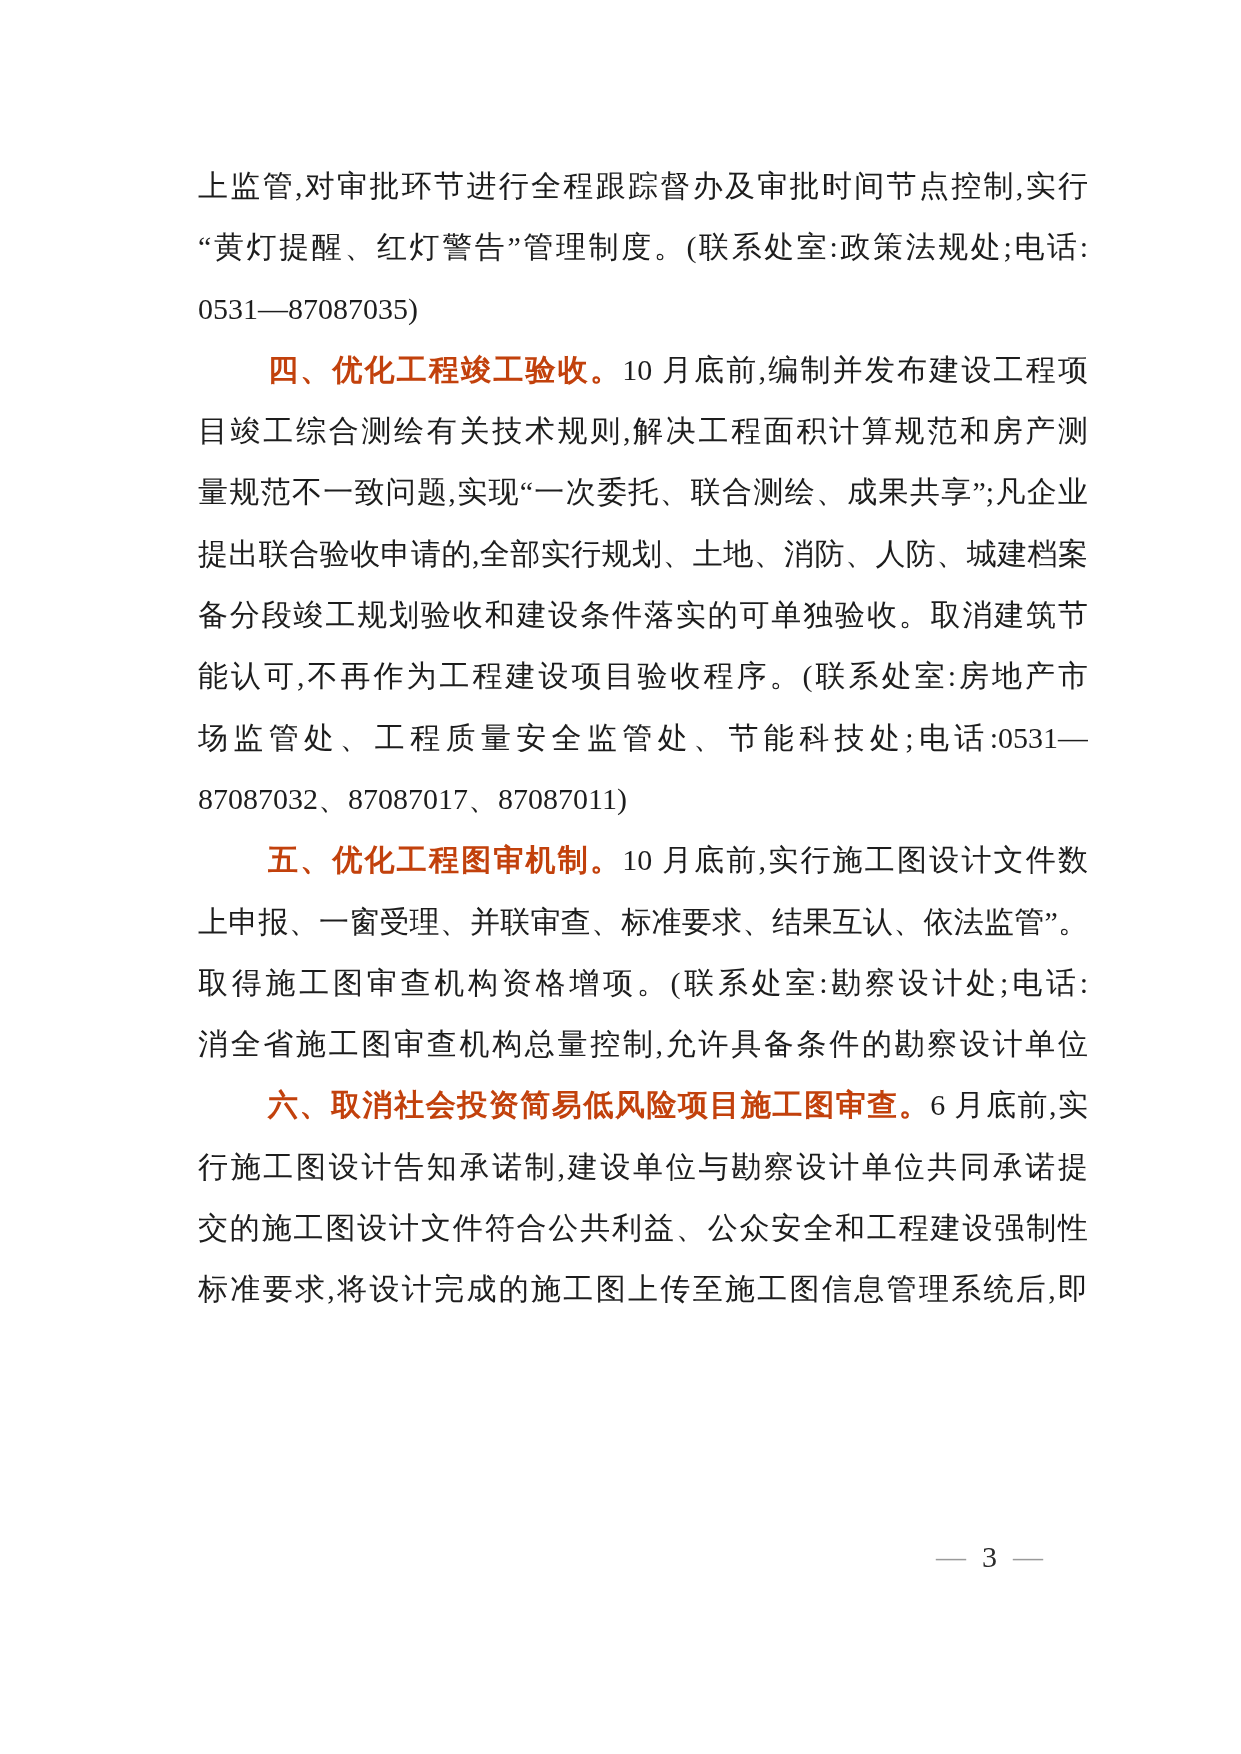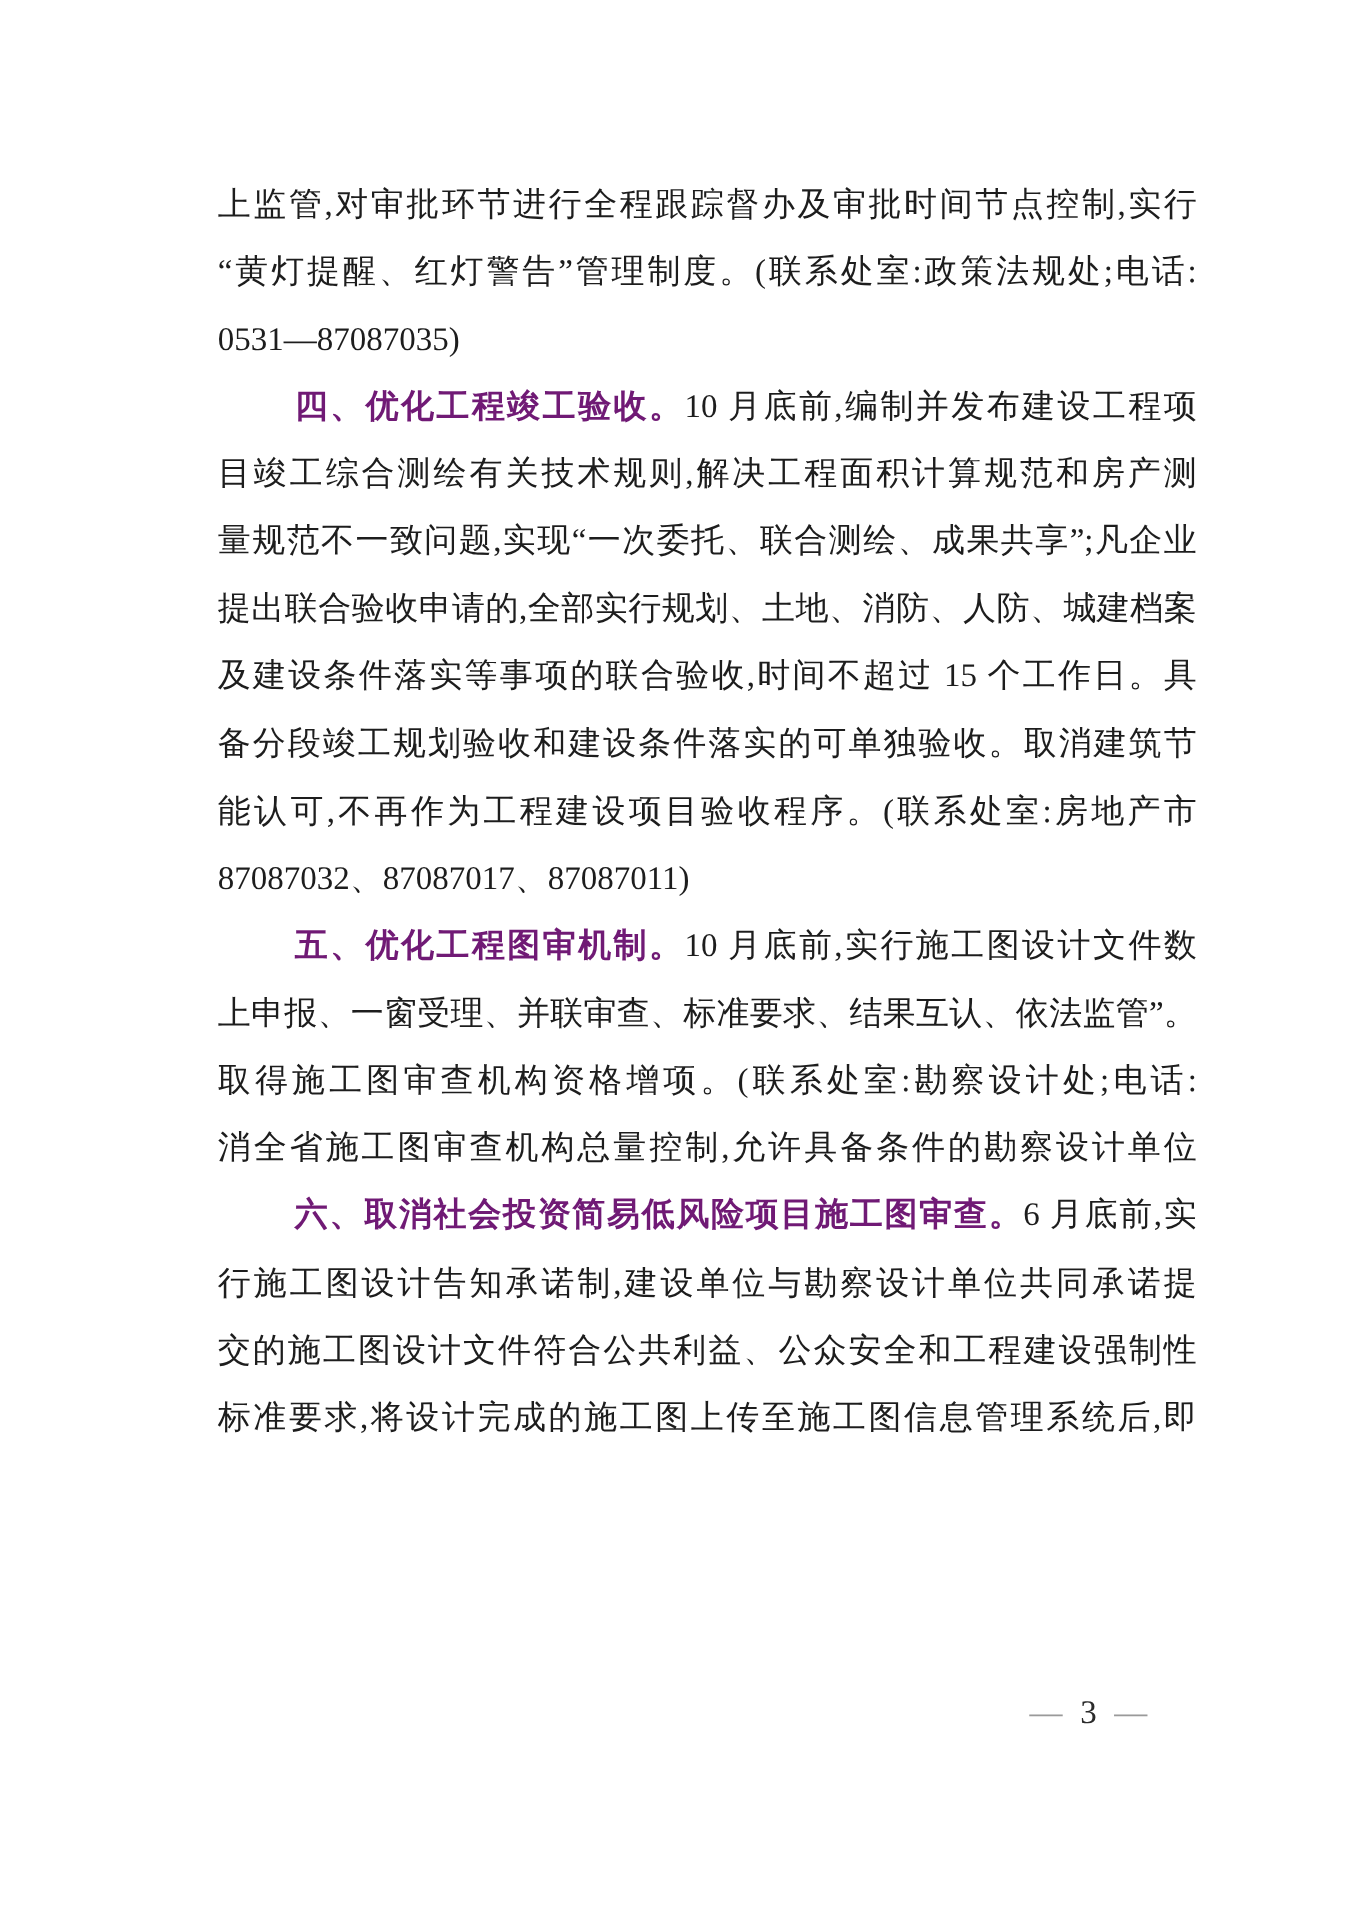--- a/index.html
+++ b/index.html
@@ -30,21 +30,21 @@
   
   .line.j { text-align-last: justify; }
   
   .line.l { text-align: right; text-align-last: left; }
   
   .line.ind { text-indent: 70px; }
   
   .hd {
     font-family: "Liberation Sans", "DejaVu Sans", sans-serif;
     font-weight: 700;
-    color: #701a75;
+    color: #c2410c;
   }
   .footer {
     position: absolute;
     top: 1540px;
     left: 936px;
     font-size: 30px;
     line-height: 34px;
     white-space: nowrap;
   }
   .footer .dash { color: #9a9a9a; }
@@ -56,23 +56,23 @@
 <div class="text-block">
 
   <div class="line j">上监管,对审批环节进行全程跟踪督办及审批时间节点控制,实行</div>
   <div class="line j">“黄灯提醒、红灯警告”管理制度。(联系处室:政策法规处;电话:</div>
   <div class="line l">0531—87087035)</div>
 
   <div class="line j ind"><span class="hd">四、优化工程竣工验收。</span><span>10 月底前,编制并发布建设工程项</span></div>
   <div class="line j">目竣工综合测绘有关技术规则,解决工程面积计算规范和房产测</div>
   <div class="line j">量规范不一致问题,实现“一次委托、联合测绘、成果共享”;凡企业</div>
   <div class="line j">提出联合验收申请的,全部实行规划、土地、消防、人防、城建档案</div>
-  <div class="line j">及建设条件落实等事项的联合验收,时间不超过 15 个工作日。具</div>
   <div class="line j">备分段竣工规划验收和建设条件落实的可单独验收。取消建筑节</div>
   <div class="line j">能认可,不再作为工程建设项目验收程序。(联系处室:房地产市</div>
+  <div class="line j">场监管处、工程质量安全监管处、节能科技处;电话:0531—</div>
   <div class="line l">87087032、87087017、87087011)</div>
 
   <div class="line j ind"><span class="hd">五、优化工程图审机制。</span><span>10 月底前,实行施工图设计文件数</span></div>
   <div class="line j">上申报、一窗受理、并联审查、标准要求、结果互认、依法监管”。取</div>
   <div class="line j">取得施工图审查机构资格增项。(联系处室:勘察设计处;电话:</div>
   <div class="line j">消全省施工图审查机构总量控制,允许具备条件的勘察设计单位</div>
 
   <div class="line j ind"><span class="hd">六、取消社会投资简易低风险项目施工图审查。</span><span>6 月底前,实</span></div>
   <div class="line j">行施工图设计告知承诺制,建设单位与勘察设计单位共同承诺提</div>
   <div class="line j">交的施工图设计文件符合公共利益、公众安全和工程建设强制性</div>

